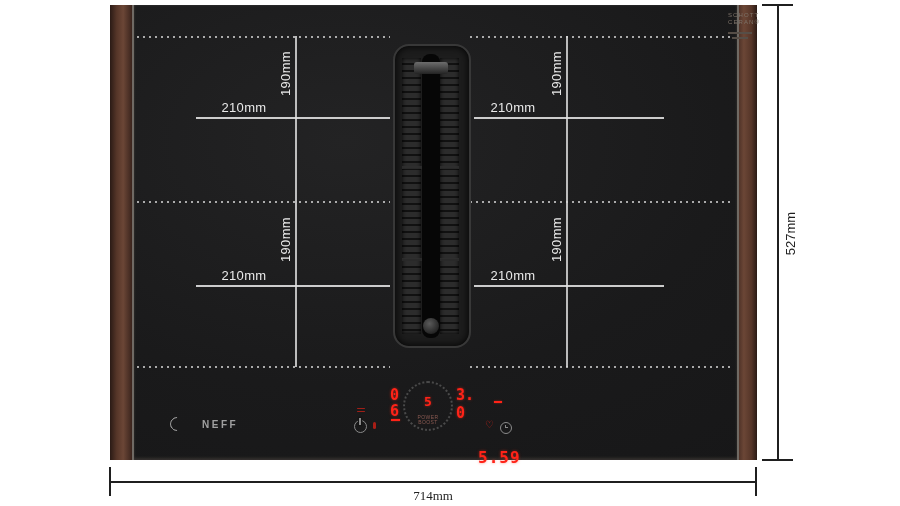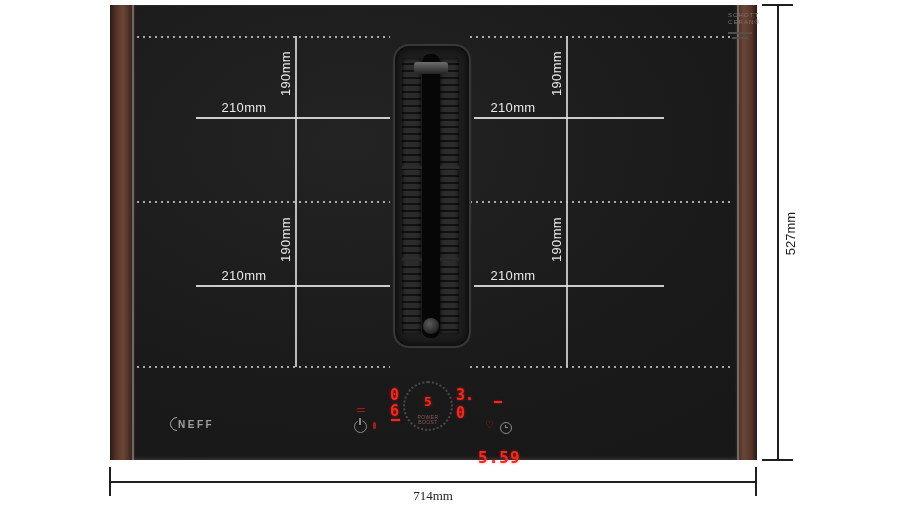--- a/index.html
+++ b/index.html
@@ -57,21 +57,21 @@
   .ind-vent i{display:block;height:1.5px;margin:1.5px 0;background:#c22016;opacity:.8;border-radius:1px;}
   .icon-heart{position:absolute;left:137px;top:42px;color:#cf241a;font-size:10px;line-height:10px;}
   .icon-clock{position:absolute;left:152px;top:44px;width:10px;height:10px;border:1.3px solid #8a8a8a;border-radius:50%;}
   .icon-clock::before{content:"";position:absolute;left:4px;top:1.5px;width:1.3px;height:3.5px;background:#8a8a8a;}
   .icon-clock::after{content:"";position:absolute;left:4px;top:4px;width:3px;height:1.3px;background:#8a8a8a;}
 
   
   .neff{position:absolute;left:36px;top:412px;display:flex;align-items:center;}
   .neff-arc{width:12px;height:12px;border:1.8px solid #9c9c9c;border-radius:50%;
         border-right-color:transparent;border-top-color:transparent;transform:rotate(45deg);margin-right:-6px;}
-  .neff-text{font-size:10px;font-weight:bold;letter-spacing:2.5px;color:#a0a0a0;}
+  .neff-text{font-size:10px;font-weight:bold;letter-spacing:2.5px;color:#a0a0a0;margin-left:24px;}
   .ceran{position:absolute;left:594px;top:7px;color:#7d7268;font-size:6px;line-height:7px;letter-spacing:1.1px;}
   .ceran .fine{height:2px;background:#564e47;margin-top:3px;}
   .ceran .fine.a{width:24px;margin-top:6px;} .ceran .fine.b{width:16px;margin-left:4px;}
 
   
   .dim{position:absolute;background:#1f1f1f;}
   .dim-label{position:absolute;color:#1f1f1f;font-size:13px;text-align:center;}
 </style>
 </head>
 <body>

